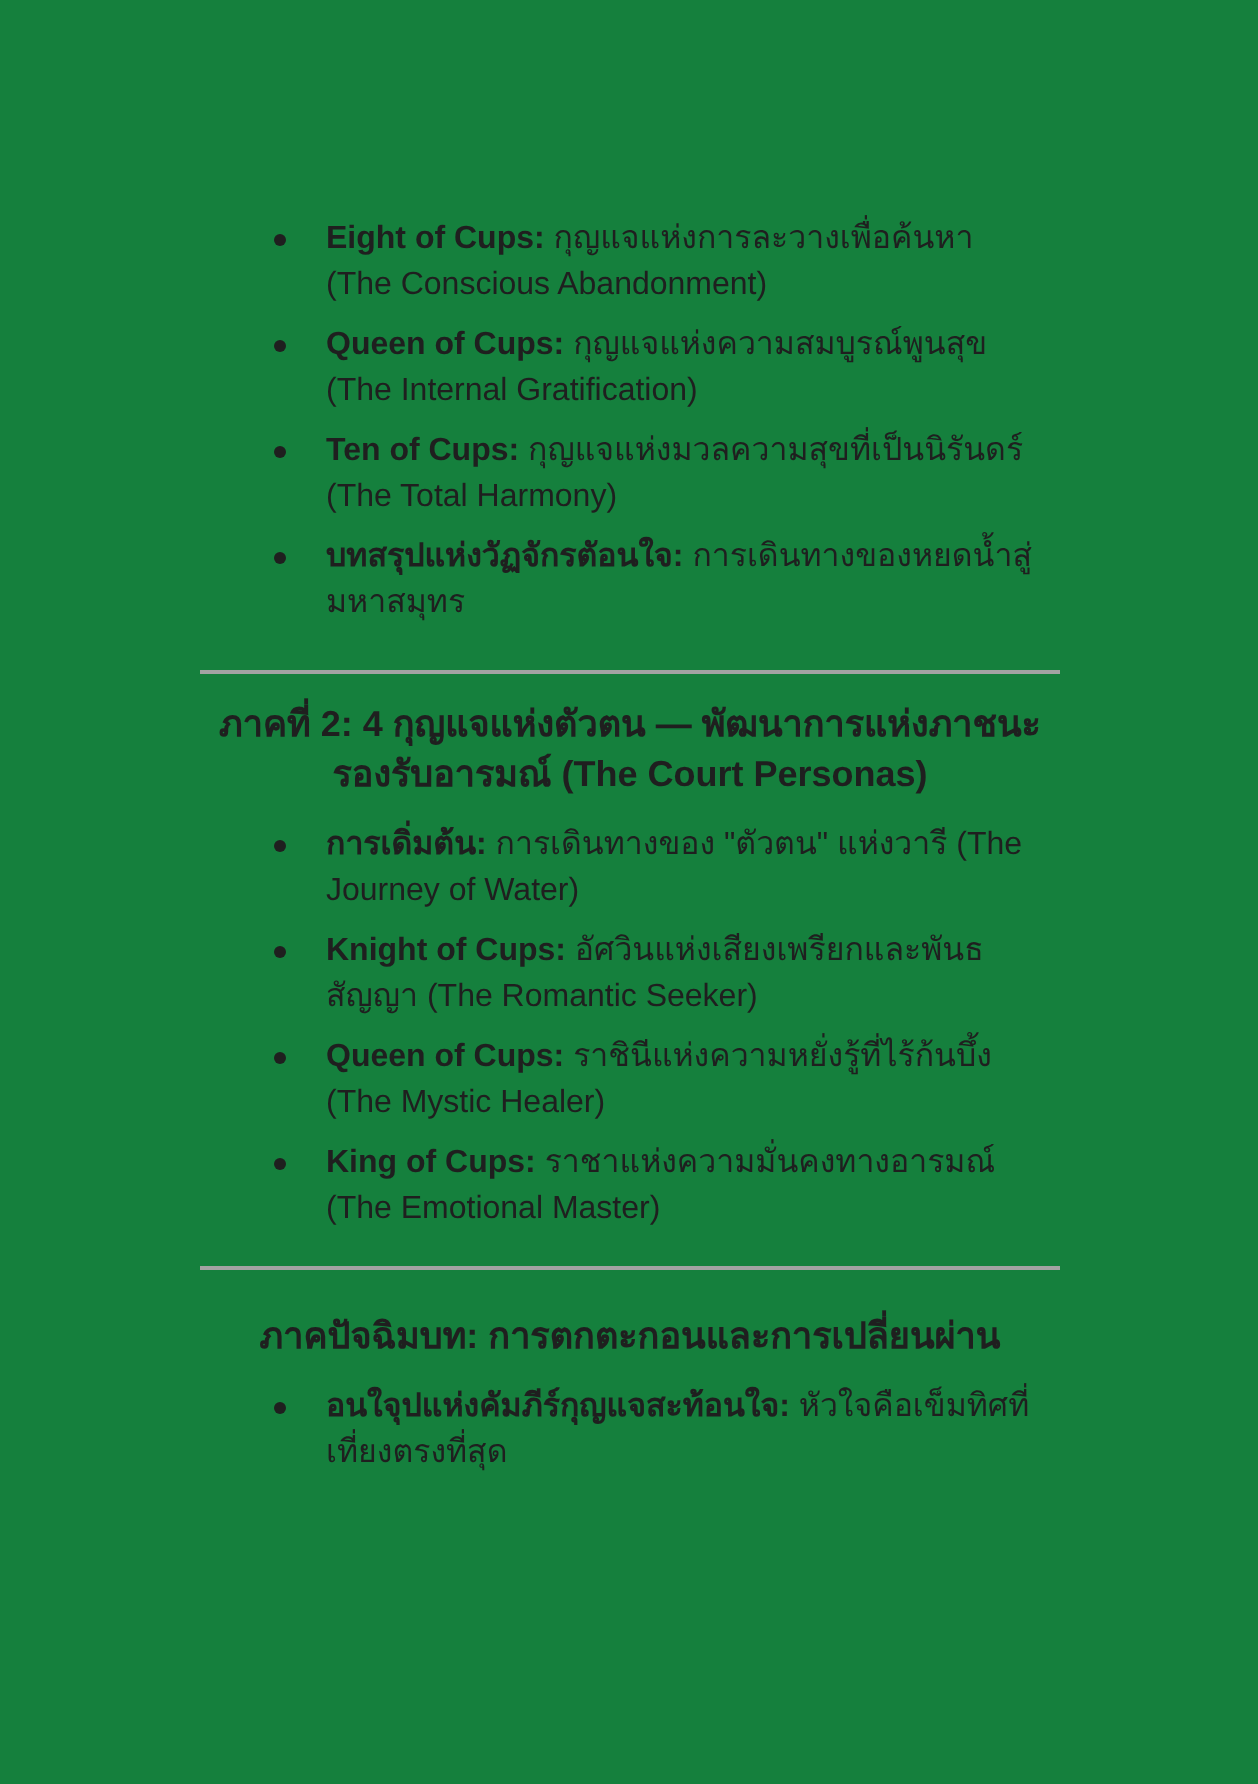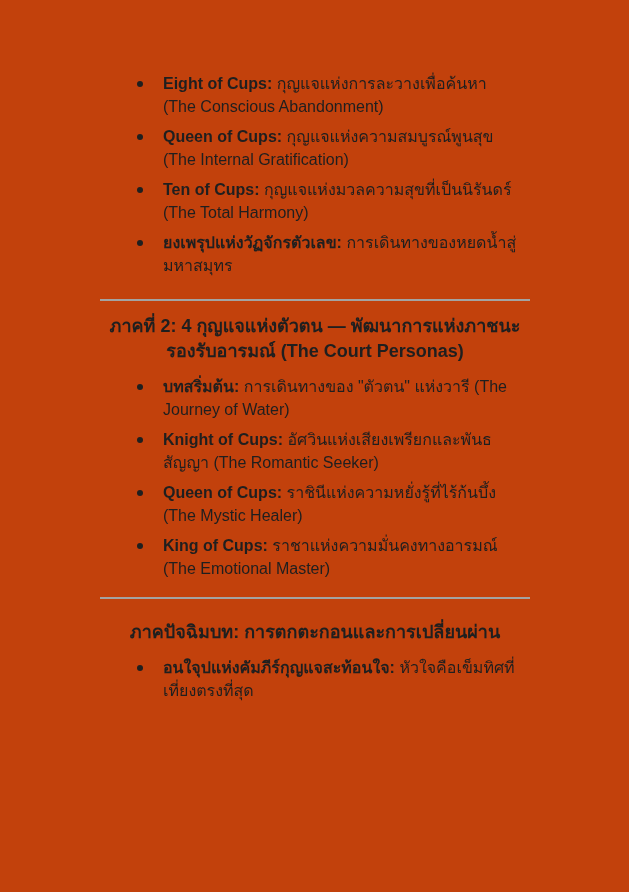--- a/index.html
+++ b/index.html
@@ -5,22 +5,22 @@
   * { margin: 0; padding: 0; box-sizing: border-box; }
   html, body { background: #ffffff; }
   body {
     width: 629px; height: 892px;
     font-family: "Liberation Sans", "DejaVu Sans", sans-serif;
     color: #1f1f1f;
     overflow: hidden;
   }
   .page {
     width: 629px; height: 892px;
-    padding: 72px 99px 20px 100px;
-    background: #c2410c;
+    padding: 108px 99px 20px 100px;
+    background: #15803d;
   }
   .bullet-list { list-style: none; }
   .bullet-item { display: flex; margin-bottom: 7px; }
   .bullet-dot {
     flex: 0 0 auto;
     width: 6px; height: 6px; border-radius: 50%;
     background: #1f1f1f;
     margin: 9px 20px 0 37px;
   }
   .bullet-text {
@@ -59,32 +59,32 @@
     <li class="bullet-item">
       <span class="bullet-dot"></span>
       <p class="bullet-text"><strong>Queen of Cups:</strong> <span>กุญแจแห่งความสมบูรณ์พูนสุข (The Internal Gratification)</span></p>
     </li>
     <li class="bullet-item">
       <span class="bullet-dot"></span>
       <p class="bullet-text"><strong>Ten of Cups:</strong> <span>กุญแจแห่งมวลความสุขที่เป็นนิรันดร์ (The Total Harmony)</span></p>
     </li>
     <li class="bullet-item">
       <span class="bullet-dot"></span>
-      <p class="bullet-text"><strong>ยงเพรุปแห่งวัฏจักรตัวเลข:</strong> <span>การเดินทางของหยดน้ำสู่มหาสมุทร</span></p>
+      <p class="bullet-text"><strong>บทสรุปแห่งวัฏจักรตัอนใจ:</strong> <span>การเดินทางของหยดน้ำสู่มหาสมุทร</span></p>
     </li>
   </ul>
 
   <hr class="divider">
 
   <h2 class="section-heading">ภาคที่ 2: 4 กุญแจแห่งตัวตน — พัฒนาการแห่งภาชนะรองรับอารมณ์ (The Court Personas)</h2>
 
   <ul class="bullet-list">
     <li class="bullet-item">
       <span class="bullet-dot"></span>
-      <p class="bullet-text"><strong>บทสริ่มต้น:</strong> <span>การเดินทางของ "ตัวตน" แห่งวารี (The Journey of Water)</span></p>
+      <p class="bullet-text"><strong>การเดิ่มต้น:</strong> <span>การเดินทางของ "ตัวตน" แห่งวารี (The Journey of Water)</span></p>
     </li>
     <li class="bullet-item">
       <span class="bullet-dot"></span>
       <p class="bullet-text"><strong>Knight of Cups:</strong> <span>อัศวินแห่งเสียงเพรียกและพันธสัญญา (The Romantic Seeker)</span></p>
     </li>
     <li class="bullet-item">
       <span class="bullet-dot"></span>
       <p class="bullet-text"><strong>Queen of Cups:</strong> <span>ราชินีแห่งความหยั่งรู้ที่ไร้ก้นบึ้ง (The Mystic Healer)</span></p>
     </li>
     <li class="bullet-item">

